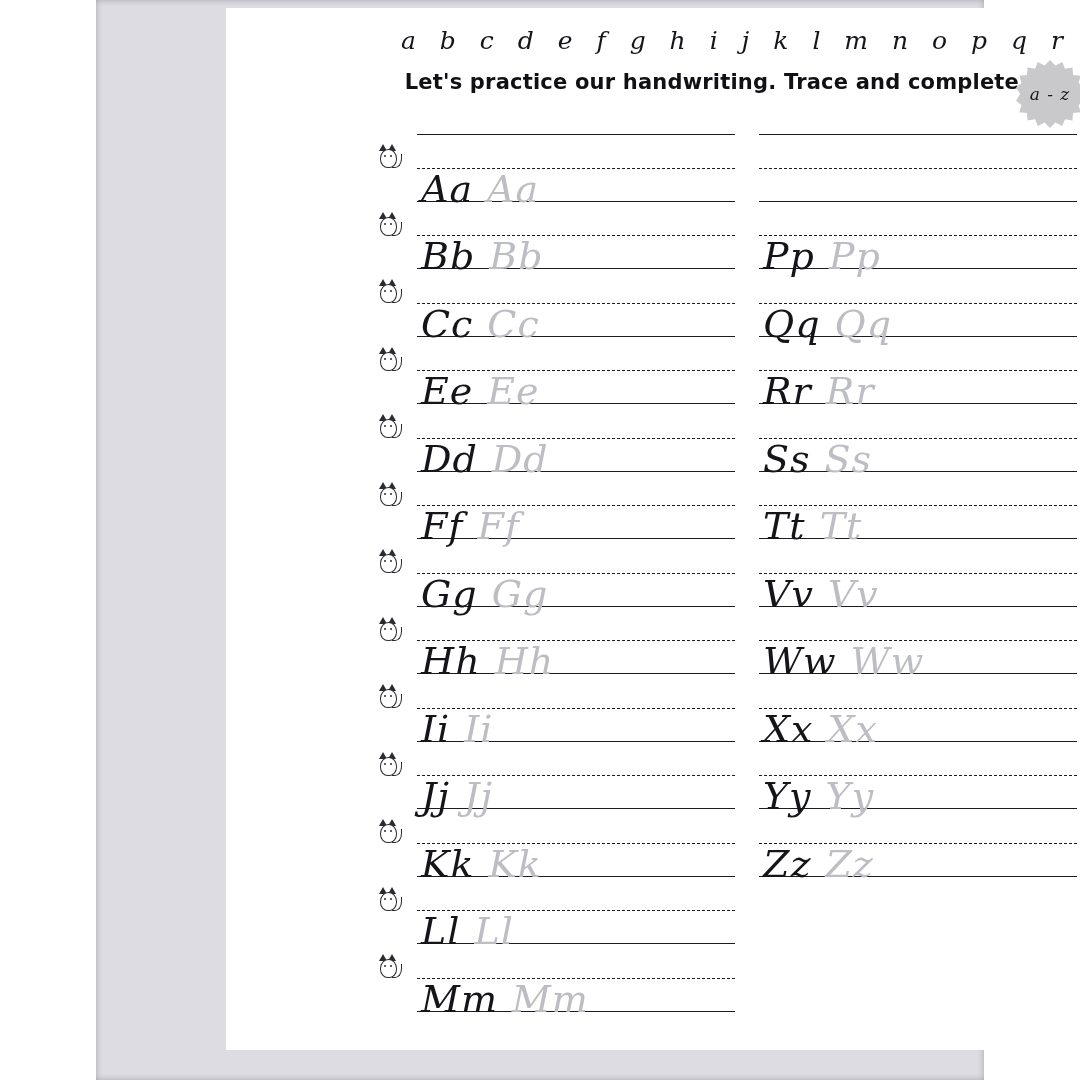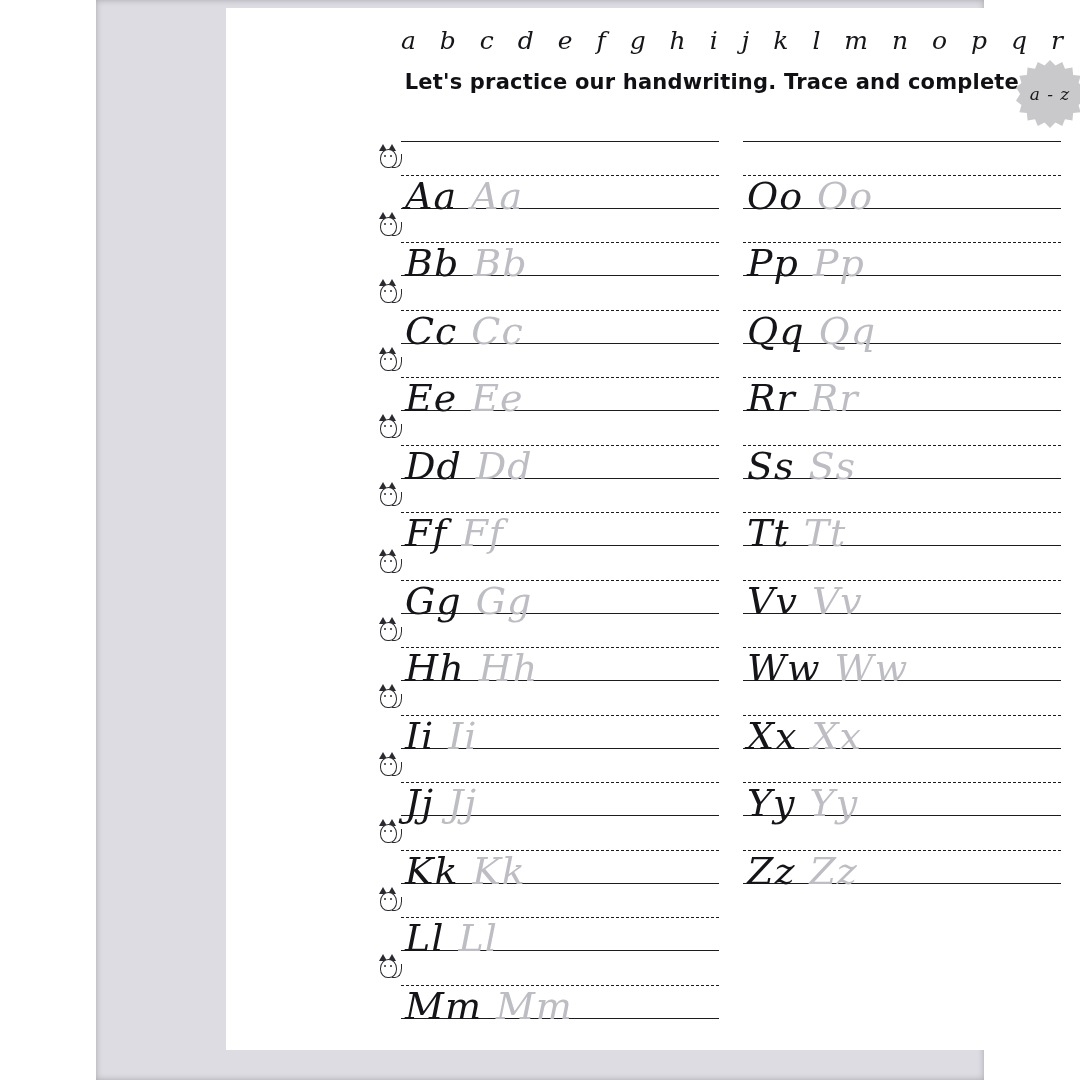--- a/index.html
+++ b/index.html
@@ -96,23 +96,24 @@
   
   .sheet {
     position: absolute;
     left: 175px;
     top: 118px;
     width: 660px;
     height: 878px;
   }
   .column {
     position: absolute;
-    top: 15px;
+    top: 8px;
     width: 318px;
     height: 800px;
+    margin-left: 16px;
   }
   .col-left  { left: 0px; }
   .col-right { left: 342px; }
 
   .row {
     position: relative;
     height: 67.5px;
     box-sizing: border-box;
   }
   
@@ -385,21 +386,20 @@
             <div class="glyph"><span class="solid">Ll</span><span class="trace">Ll</span></div>
           </div>
           <div class="row">
             <div class="midline"></div>
             <div class="glyph"><span class="solid">Mm</span><span class="trace">Mm</span></div>
           </div>
         </div>
       <div class="column col-right">
           <div class="row">
             <div class="midline"></div>
-            <div class="glyph"><span class="solid">Oo</span><span class="trace">Oo</span></div>
           </div>
           <div class="row">
             <div class="midline"></div>
             <div class="glyph"><span class="solid">Pp</span><span class="trace">Pp</span></div>
           </div>
           <div class="row">
             <div class="midline"></div>
             <div class="glyph"><span class="solid">Qq</span><span class="trace">Qq</span></div>
           </div>
           <div class="row">

